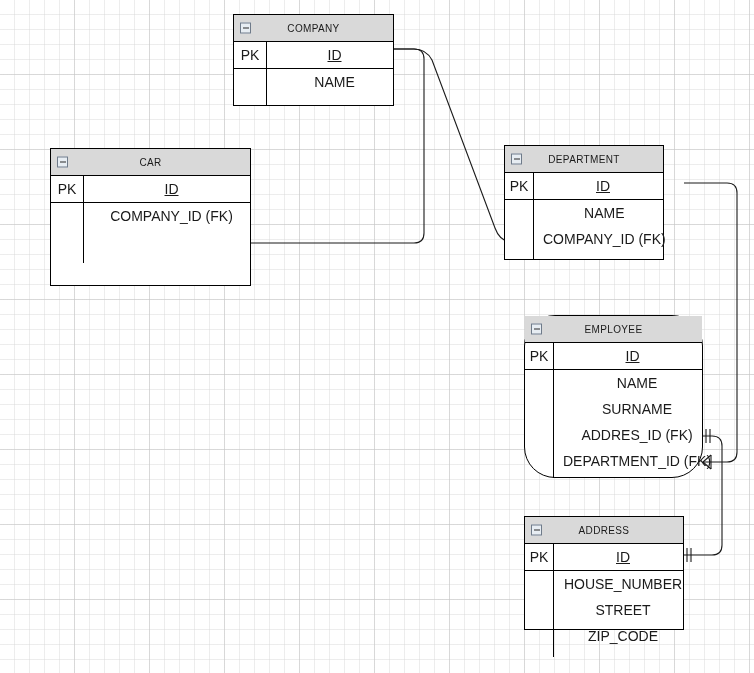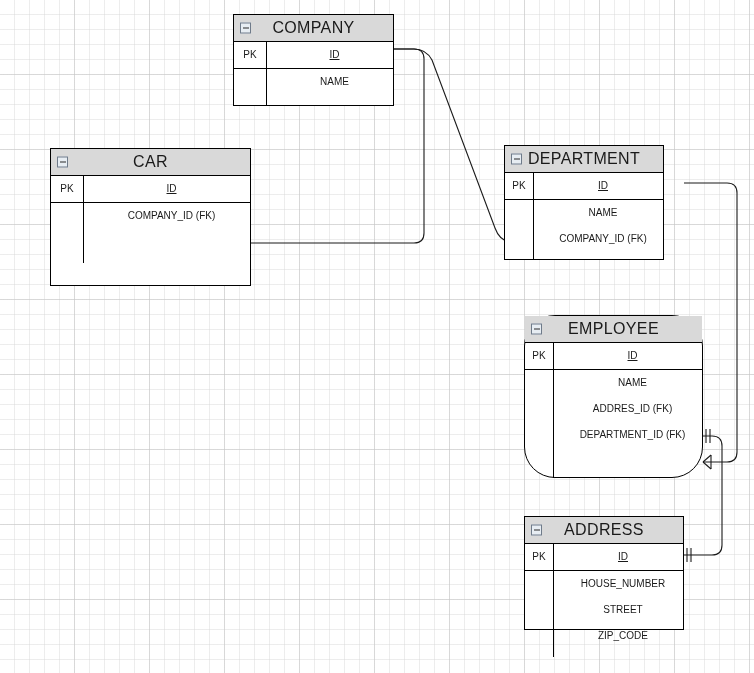--- a/index.html
+++ b/index.html
@@ -48,21 +48,21 @@
     position: relative;
     height: 27px;
     background: #d9d9d9;
     border-bottom: 1px solid #000000;
     display: flex;
     align-items: center;
     justify-content: center;
     box-sizing: border-box;
   }
   .ent-title {
-    font-size: 16px;
+    font-size: 10px;
     color: #1a1a1a;
     letter-spacing: 0.35px;
     white-space: nowrap;
   }
   .collapse-icon {
     position: absolute;
     left: 6px;
     top: 50%;
     transform: translateY(-50%);
     width: 11px;
@@ -98,21 +98,21 @@
   }
   .col-attrs {
     flex: 1 1 auto;
     box-sizing: border-box;
     display: flex;
     flex-direction: column;
   }
   .key-cell, .attr-cell {
     height: 26px;
     line-height: 26px;
-    font-size: 10px;
+    font-size: 14px;
     color: #1a1a1a;
     white-space: nowrap;
     box-sizing: border-box;
   }
   .key-cell {
     text-align: center;
   }
   .attr-cell {
     padding-left: 9px;
     text-align: center;
@@ -246,20 +246,21 @@
         <div class="key-cell">PK</div>
       </div>
       <div class="col-attrs">
         <div class="attr-cell pk-attr">ID</div>
       </div>
     </div>
     <div class="ent-section" style="height:108px;">
       <div class="col-key" style="width:29px;"></div>
       <div class="col-attrs">
         <div class="attr-cell">NAME</div>
+        <div class="attr-cell">SURNAME</div>
         <div class="attr-cell">ADDRES_ID (FK)</div>
         <div class="attr-cell">DEPARTMENT_ID (FK)</div>
       </div>
     </div>
   </div>
 
   <div class="entity" id="ent-address" style="left:524px; top:516px; width:160px; height:114px;">
     <div class="ent-header">
       <span class="collapse-icon"></span>
       <span class="ent-title">ADDRESS</span>

